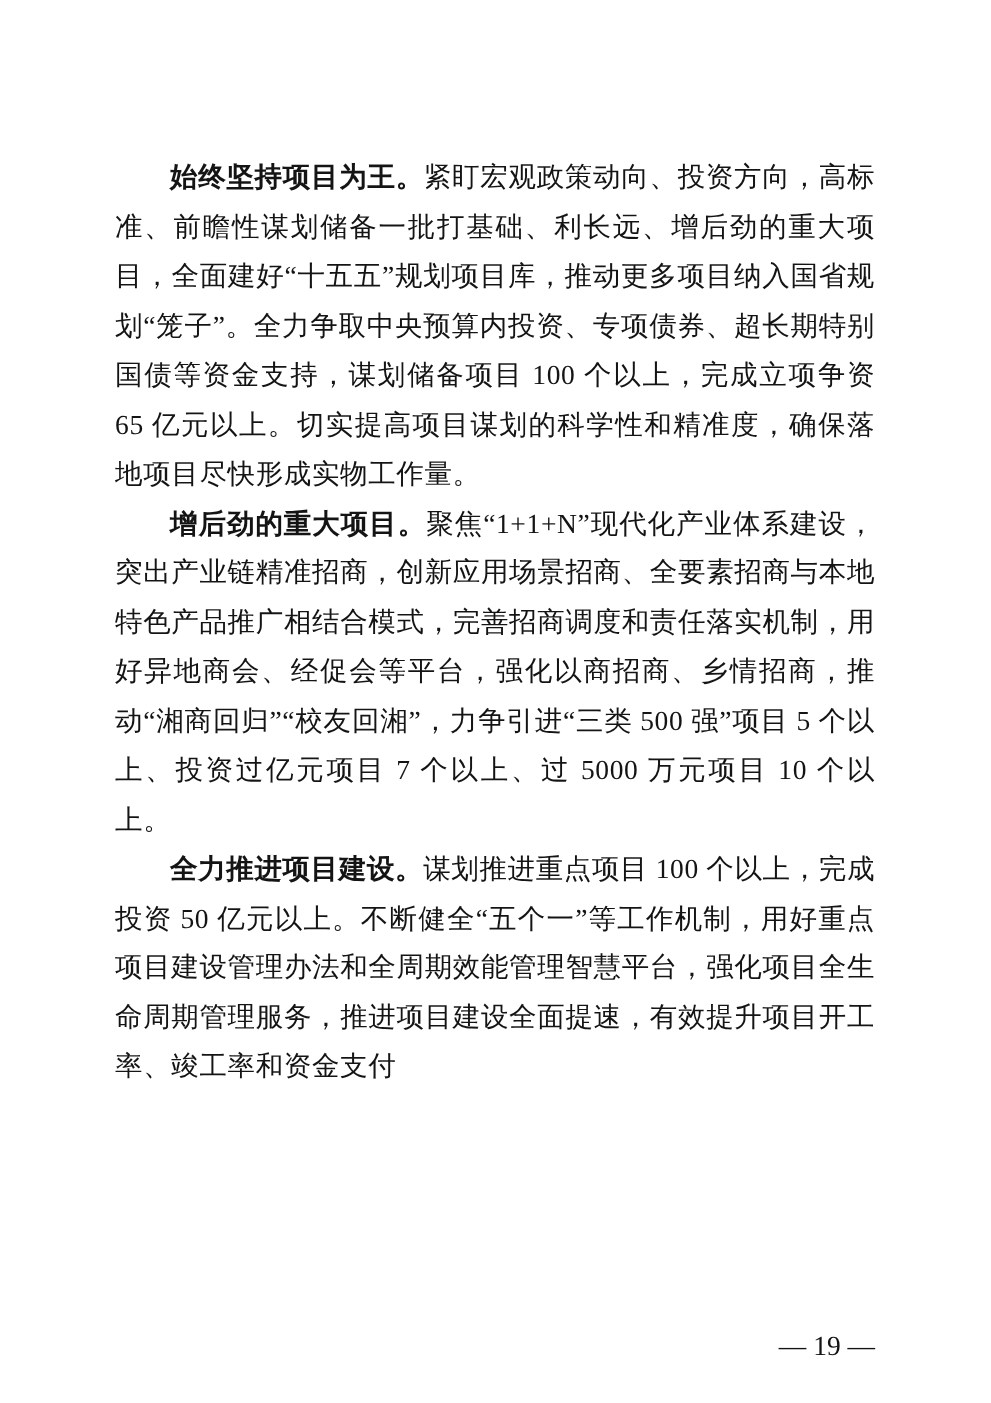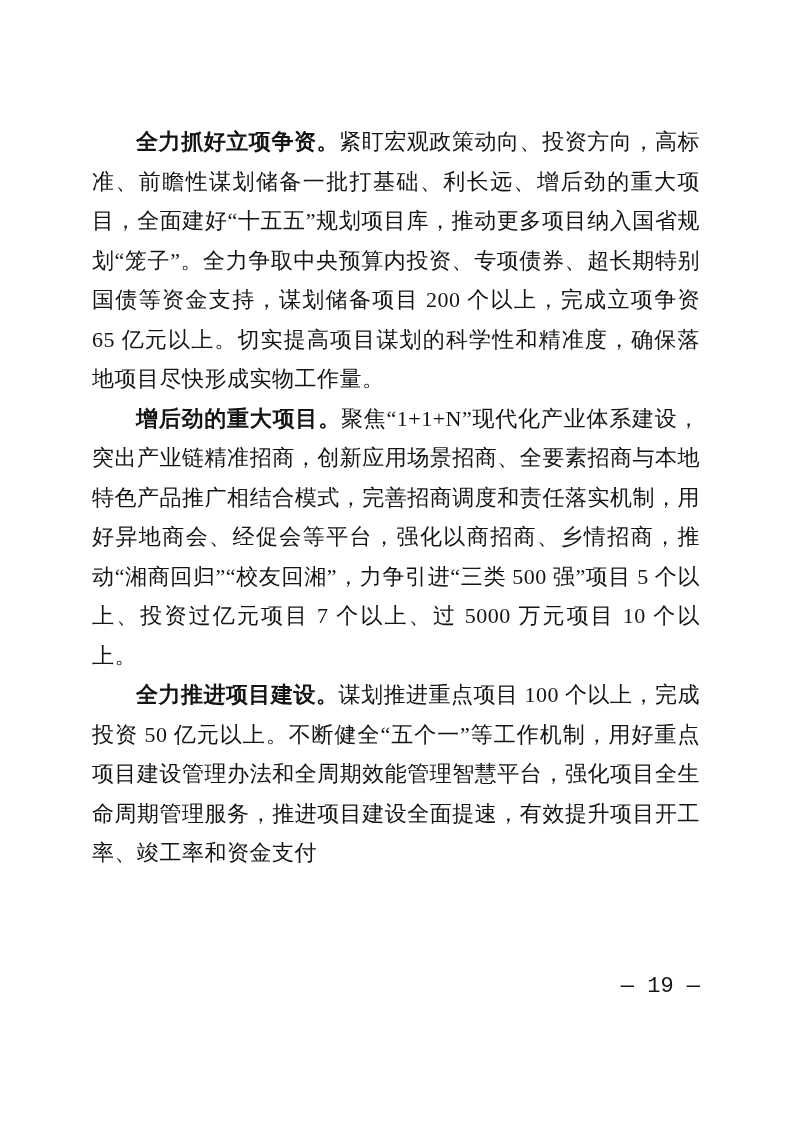--- a/index.html
+++ b/index.html
@@ -36,39 +36,39 @@
   .para.no-indent {
     text-indent: 0;
   }
   .lead {
     font-weight: bold;
     font-family: "Liberation Sans", "DejaVu Sans", sans-serif;
     letter-spacing: 0.5px;
   }
   .page-footer {
     position: absolute;
-    top: 972px;
+    top: 1062px;
     left: 0;
     width: 700px;
     text-align: right;
     font-size: 22px;
     line-height: 30px;
-    font-family: Liberation Mono, monospace;
+    font-family: Liberation Serif, serif;
     color: #141414;
   }
 </style>
 </head>
 <body>
 
 <div class="page">
   <div class="doc-body">
 
 
 
-    <p class="para"><span class="lead">全力抓好立项争资。</span><span>紧盯宏观政策动向、投资方向，高标准、前瞻性谋划储备一批打基础、利长远、增后劲的重大项目，全面建好“十五五”规划项目库，推动更多项目纳入国省规划“笼子”。全力争取中央预算内投资、专项债券、超长期特别国债等资金支持，谋划储备项目 200 个以上，完成立项争资 65 亿元以上。切实提高项目谋划的科学性和精准度，确保落地项目尽快形成实物工作量。</span></p>
+    <p class="para"><span class="lead">始终坚持项目为王。</span><span>紧盯宏观政策动向、投资方向，高标准、前瞻性谋划储备一批打基础、利长远、增后劲的重大项目，全面建好“十五五”规划项目库，推动更多项目纳入国省规划“笼子”。全力争取中央预算内投资、专项债券、超长期特别国债等资金支持，谋划储备项目 100 个以上，完成立项争资 65 亿元以上。切实提高项目谋划的科学性和精准度，确保落地项目尽快形成实物工作量。</span></p>
 
     <p class="para"><span class="lead">增后劲的重大项目。</span><span>聚焦“1+1+N”现代化产业体系建设，突出产业链精准招商，创新应用场景招商、全要素招商与本地特色产品推广相结合模式，完善招商调度和责任落实机制，用好异地商会、经促会等平台，强化以商招商、乡情招商，推动“湘商回归”“校友回湘”，力争引进“三类 500 强”项目 5 个以上、投资过亿元项目 7 个以上、过 5000 万元项目 10 个以上。</span></p>
 
     <p class="para"><span class="lead">全力推进项目建设。</span><span>谋划推进重点项目 100 个以上，完成投资 50 亿元以上。不断健全“五个一”等工作机制，用好重点项目建设管理办法和全周期效能管理智慧平台，强化项目全生命周期管理服务，推进项目建设全面提速，有效提升项目开工率、竣工率和资金支付</span></p>
 
   </div>
 
   <div class="page-footer"><span>— 19 —</span></div>
 </div>
 

